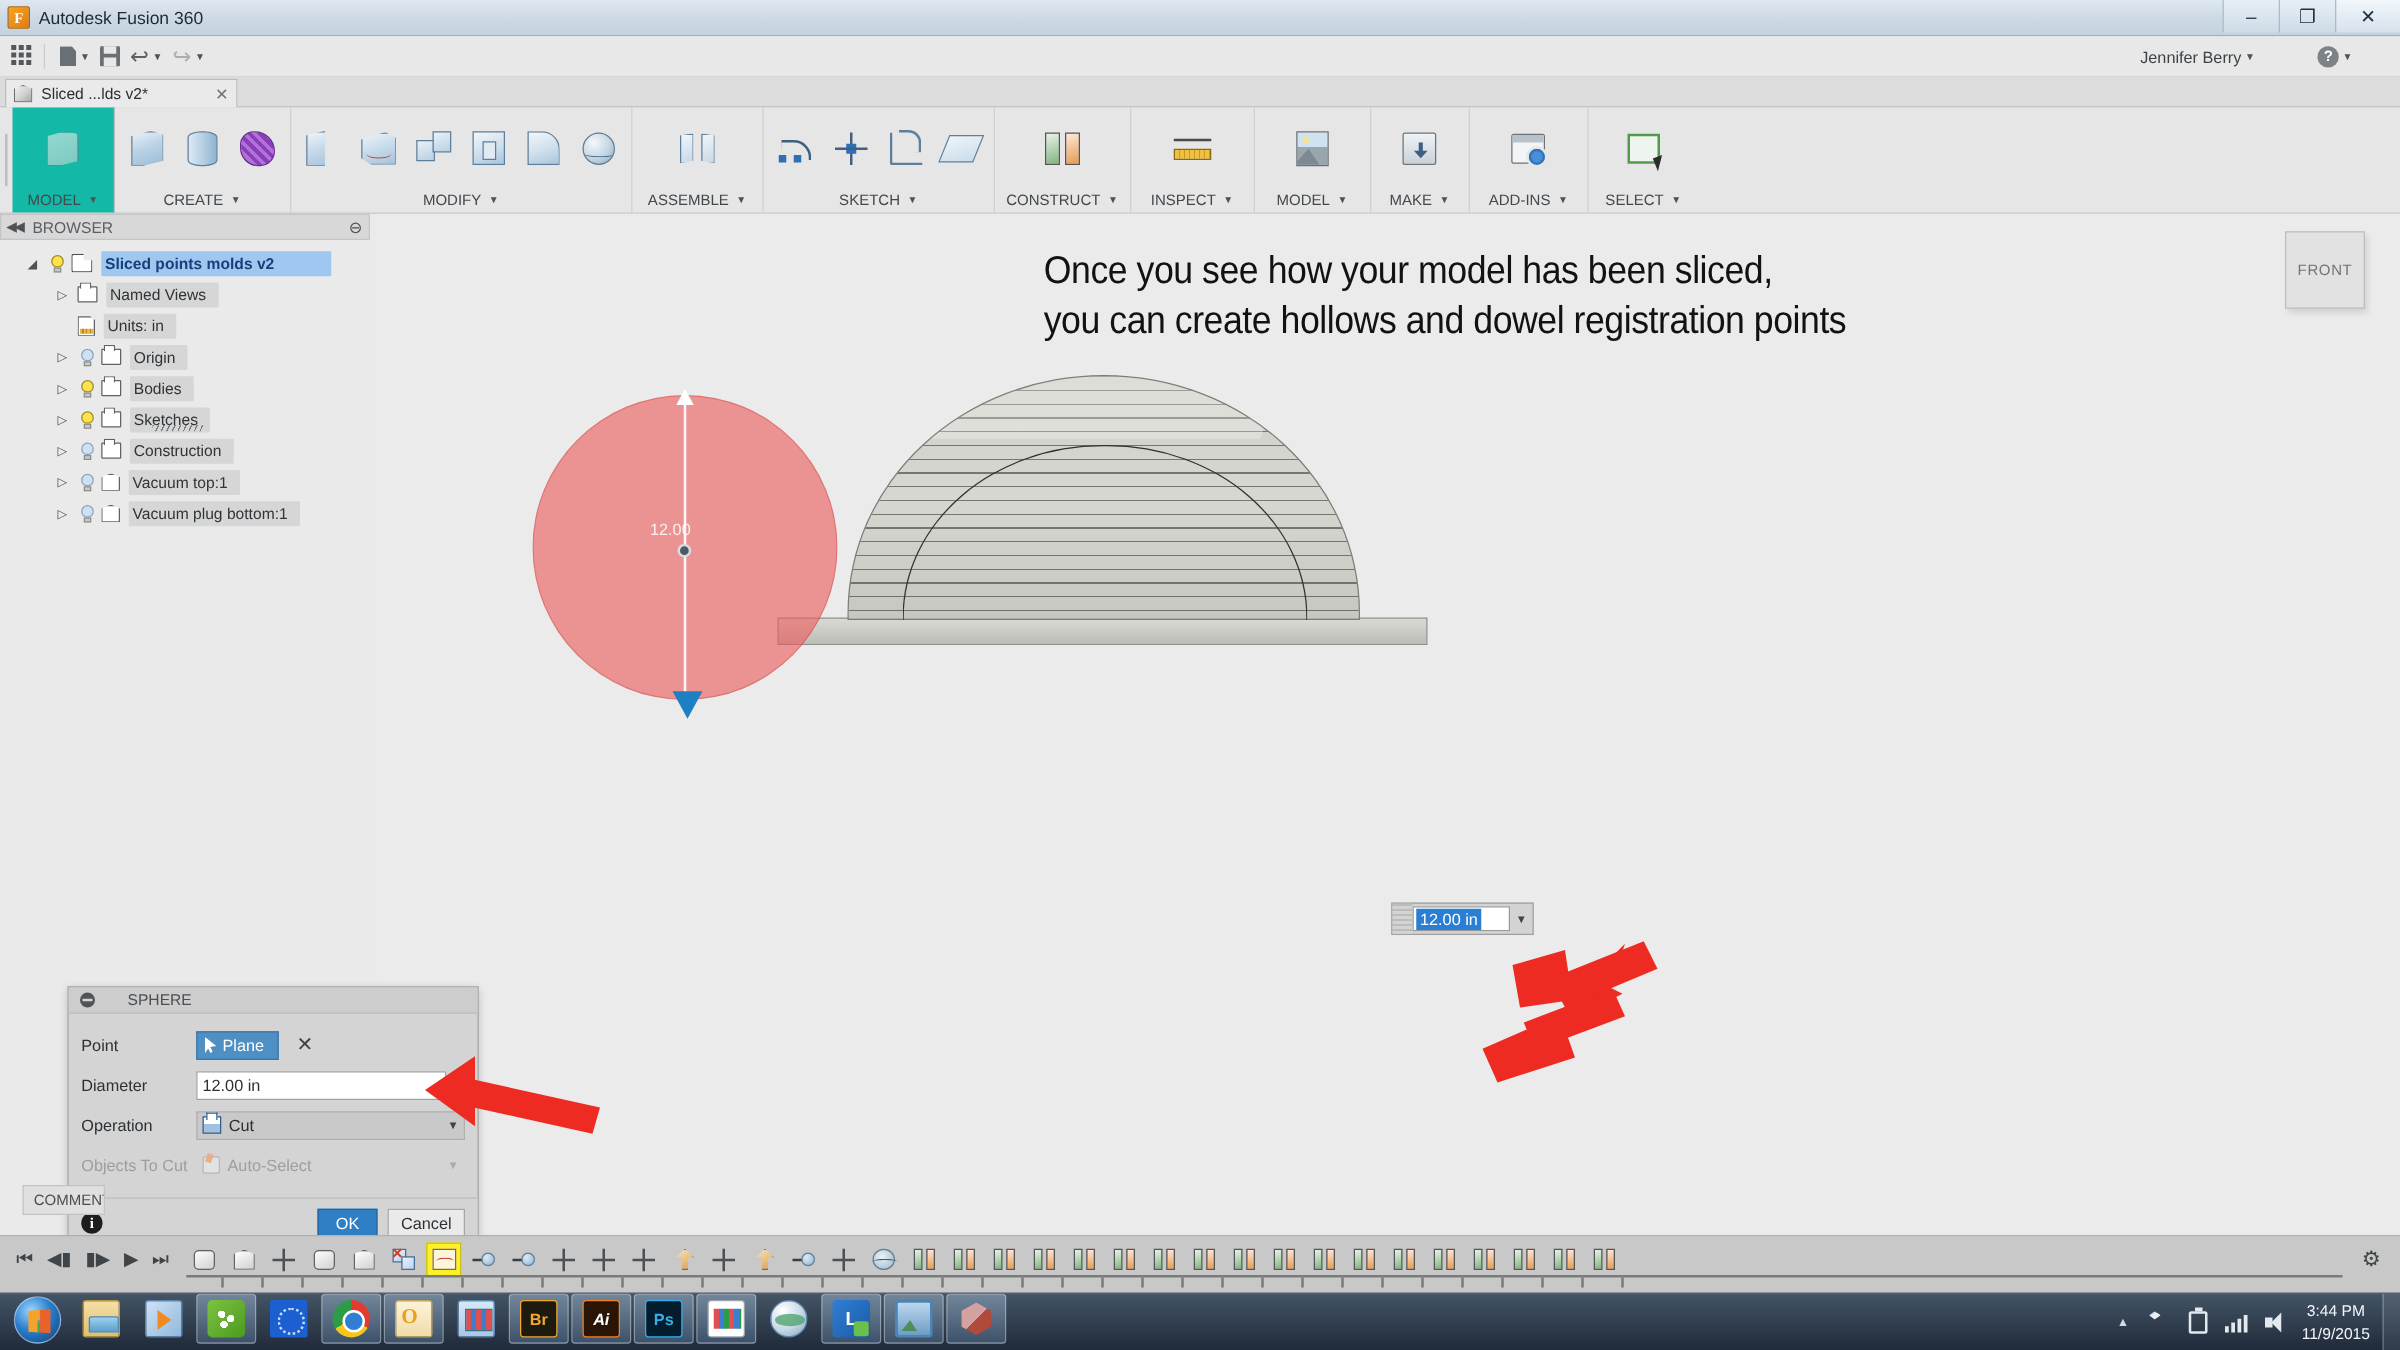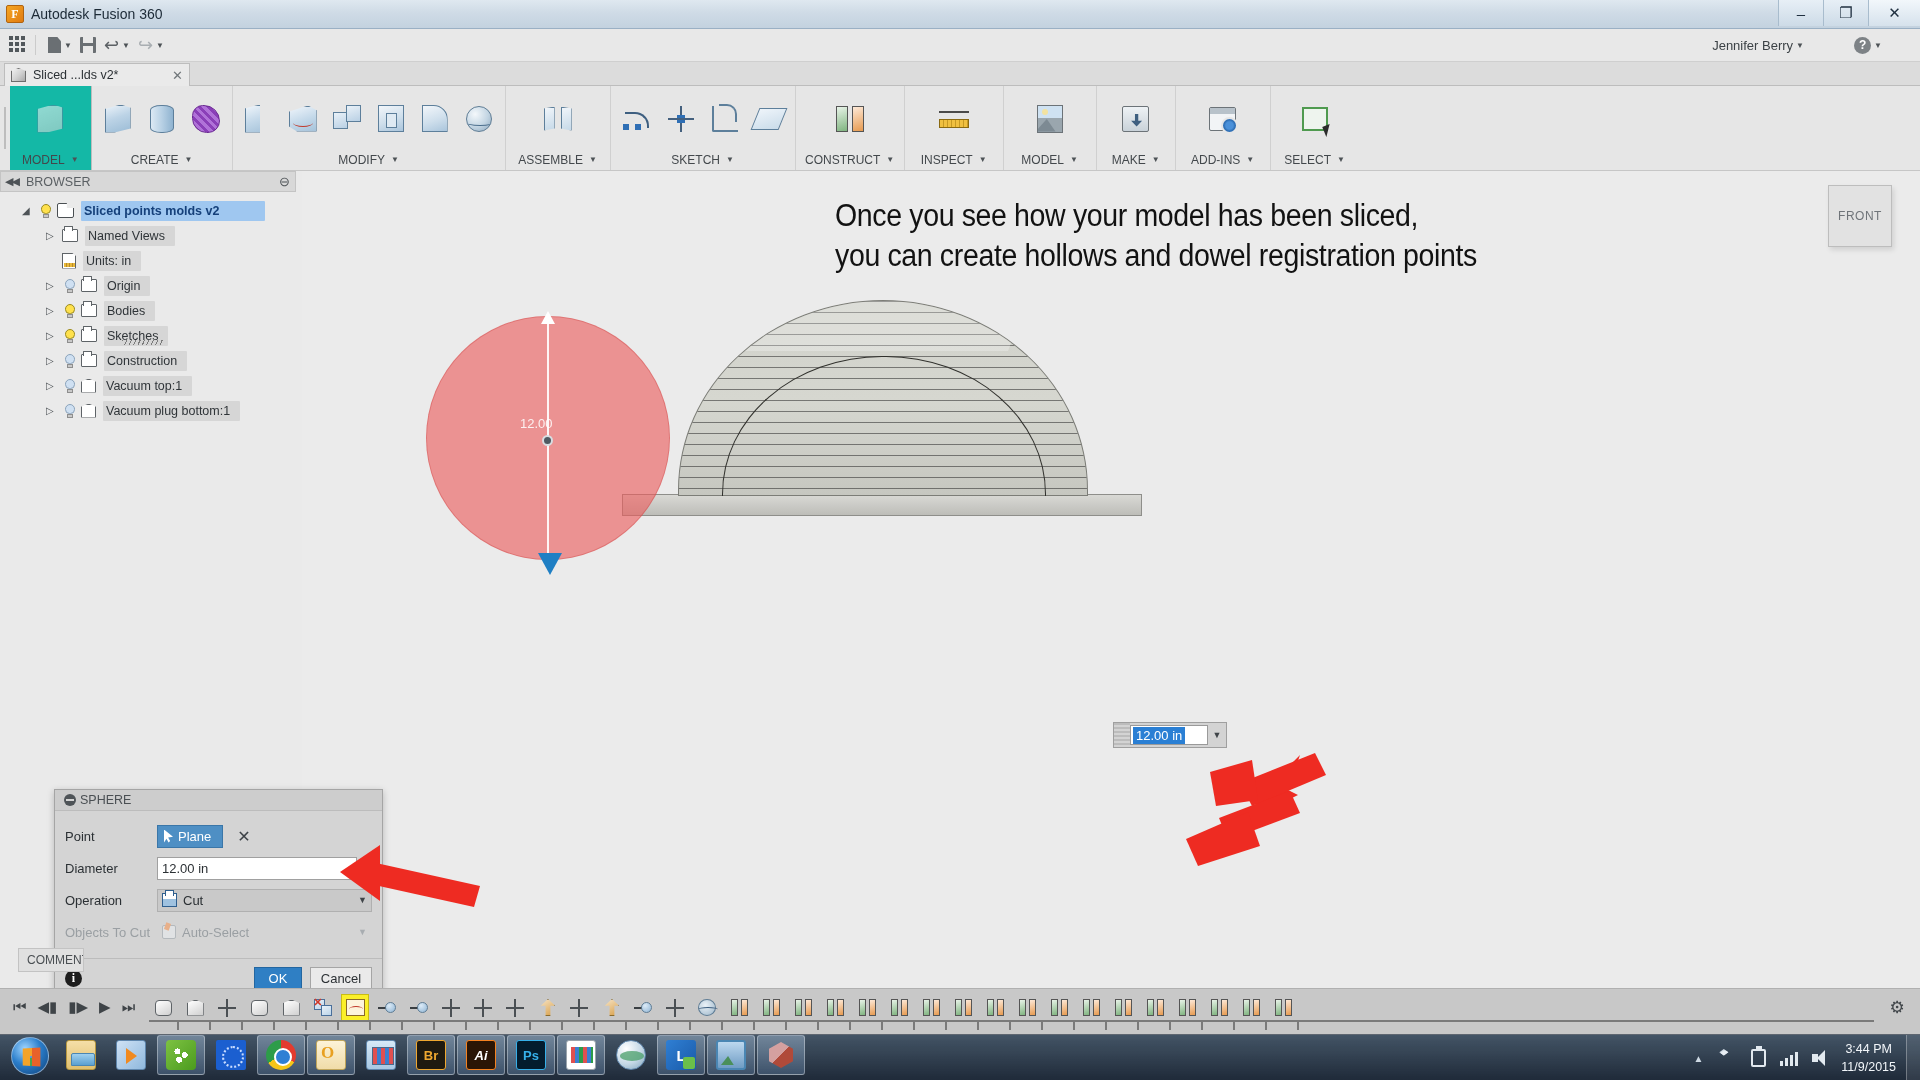--- a/index.html
+++ b/index.html
@@ -319,21 +319,21 @@
   }
   .dim-sel { background: #2a7fd4; color: #fff; font-size: 13px; padding: 1px 3px; white-space: nowrap;}
   .dim-caret { width: 18px; text-align: center; font-size: 9px; color: #3f4448; }
 
   
   .dialog {
     position: absolute; left: 54px; top: 789px; width: 329px;
     background: #d4d4d4; border: 1px solid #a5a5a5;
     box-shadow: 0 2px 7px rgba(0,0,0,.22); font-size: 13px; color: #2b3034;
   }
-  .dlg-title { height: 21px; display: flex; align-items: center; gap: 4px;
+  .dlg-title { height: 21px; display: flex; align-items: center; gap: 26px;
     background: #cdcdcd; border-bottom: 1px solid #bcbcbc; padding-left: 9px;
     color: #4a4f53; font-size: 12.5px; }
   .dlg-min { width: 12px; height: 12px; border-radius: 50%; background: #4f5458; position: relative;}
   .dlg-min:after{content:"";position:absolute;left:2px;top:5px;width:8px;height:2px;background:#d4d4d4;}
   .dlg-body { padding: 9px 10px 10px 10px; }
   .frow { display: flex; align-items: center; height: 32px; }
   .flabel { width: 92px; color: #2b3034; }
   .flabel.dim { color: #9a9fa3; }
   .btn-plane {
     height: 23px; padding: 0 11px 0 6px; background: #4e8fc4; color: #fff;

